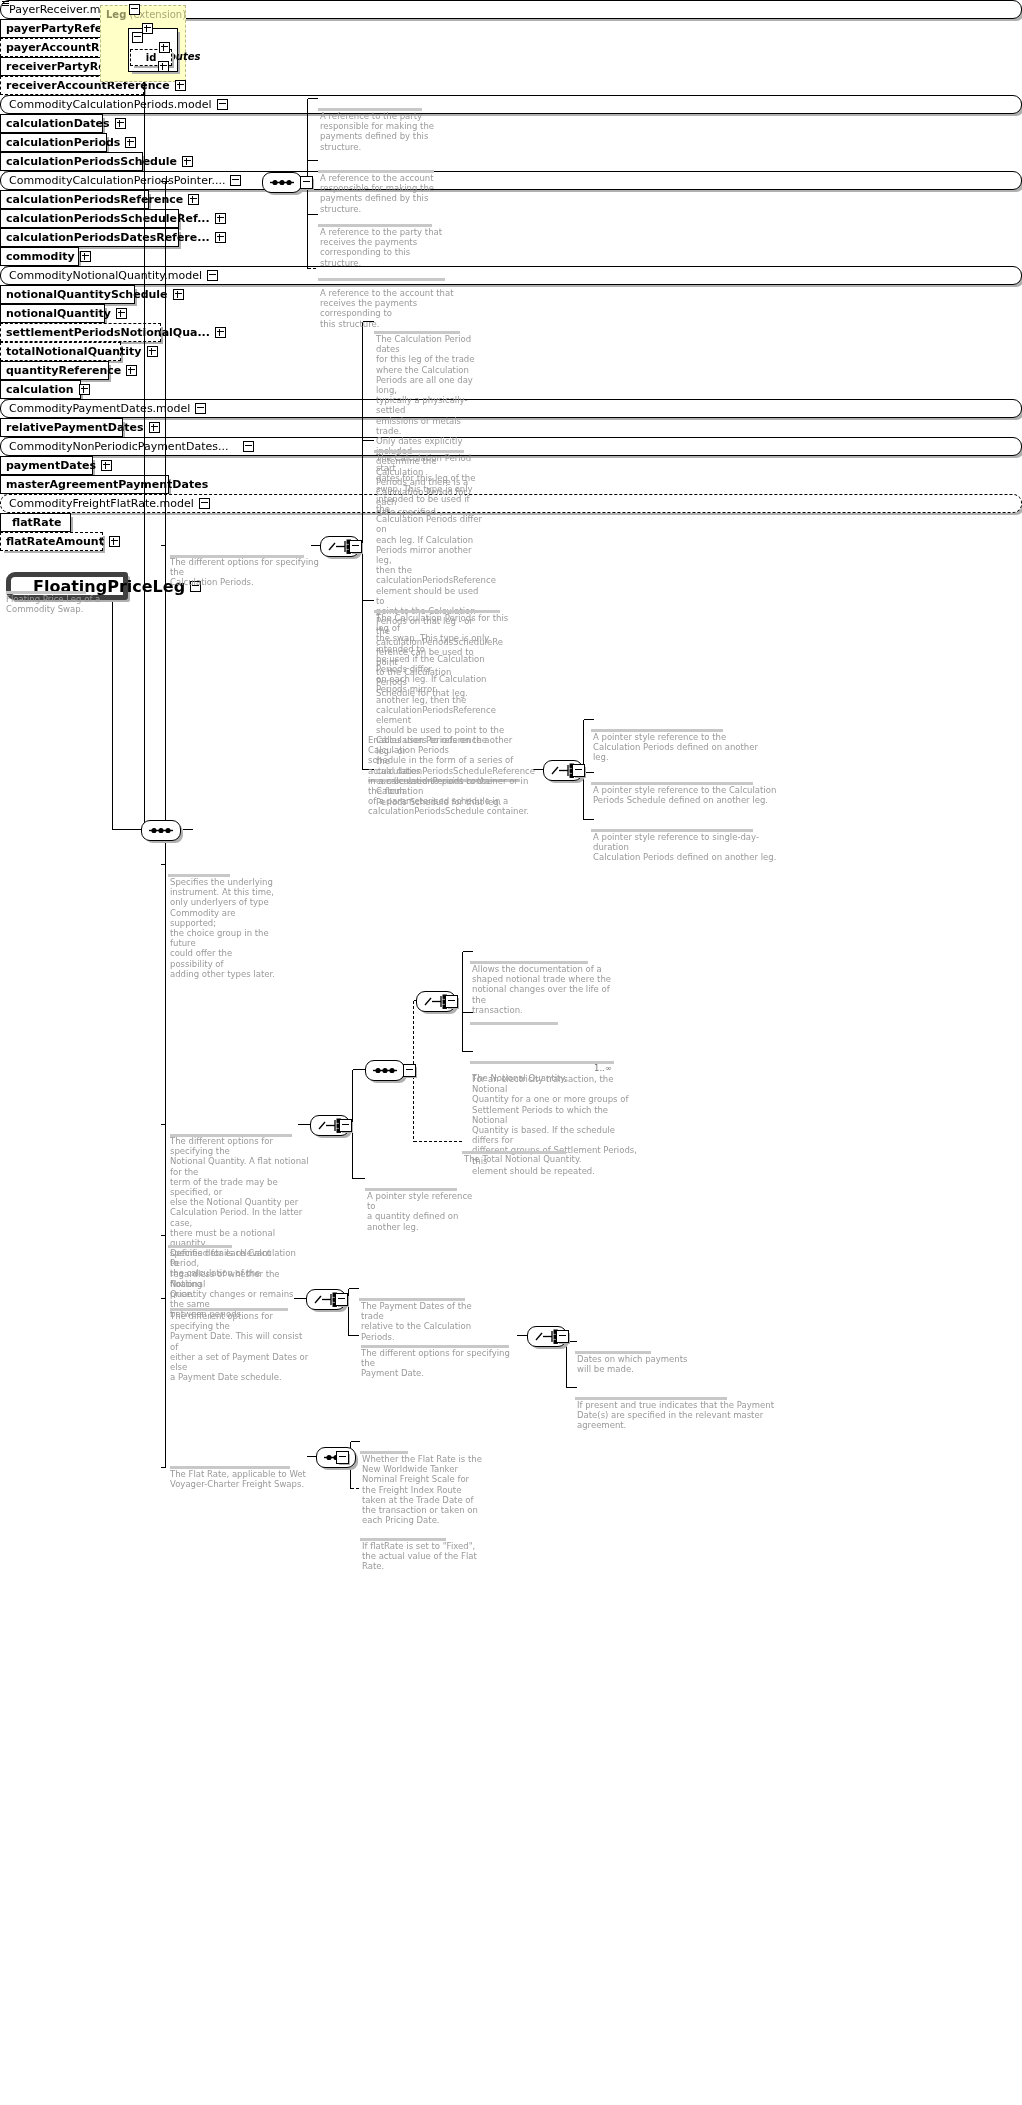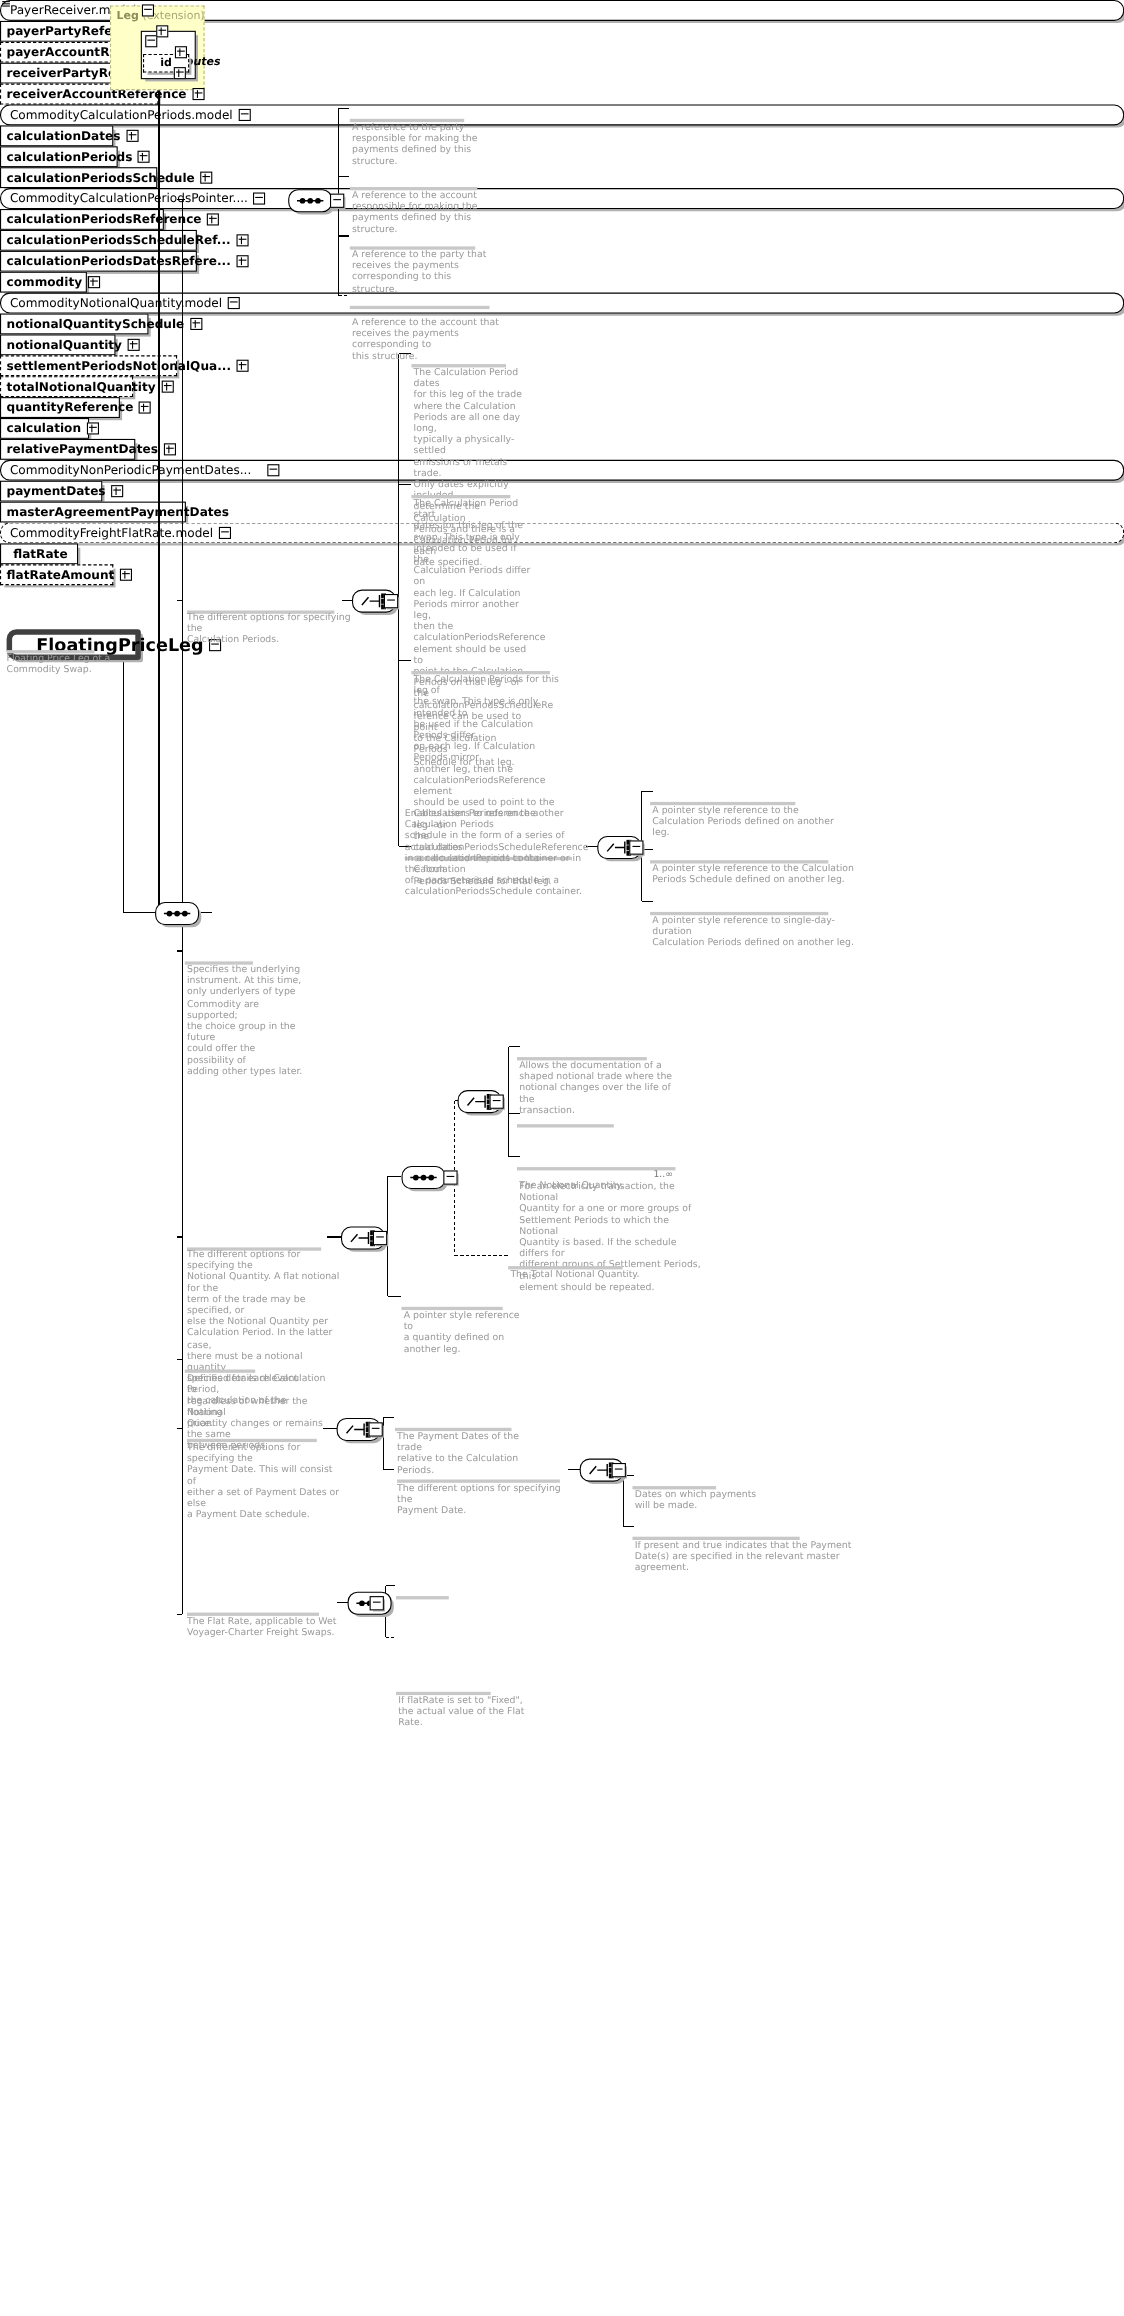--- a/index.html
+++ b/index.html
@@ -488,20 +488,24 @@
 
   <div class="elem" style="left:168px;top:1227px;width:70px;">
     <span class="lbl">calculation</span>
     <span class="tog plus"></span>
   </div>
   <div class="docbar" style="left:168px;top:1245px;width:64px;"></div>
   <div class="ann" style="left:170px;top:1248px;width:110px;">Defines details relevant to
 the calculation of the floating
 price.</div>
 
+  <div class="grp" style="left:168px;top:1290px;">
+    <span>CommodityPaymentDates.model</span>
+    <span class="tog"></span>
+  </div>
   <div class="docbar" style="left:170px;top:1308px;width:118px;"></div>
   <div class="ann" style="left:170px;top:1311px;width:140px;">The different options for specifying the
 Payment Date. This will consist of
 either a set of Payment Dates or else
 a Payment Date schedule.</div>
 
   <div class="comp" style="left:306px;top:1289px;">
     <svg width="38" height="19" viewBox="0 0 38 19">
         <g stroke="#000" fill="#000">
       <path d="M8 13 L14 6" stroke-width="1.3" fill="none"></path>
@@ -584,20 +588,27 @@
 
   <div class="elem" style="left:360px;top:1433px;width:54px;padding-left:11px;">
     <span class="stype">
         <i></i>
         <i></i>
         <i></i>
       </span>
     <span class="lbl">flatRate</span>
   </div>
   <div class="docbar" style="left:360px;top:1451px;width:48px;"></div>
+  <div class="ann" style="left:362px;top:1454px;width:130px;">Whether the Flat Rate is the
+New Worldwide Tanker
+Nominal Freight Scale for
+the Freight Index Route
+taken at the Trade Date of
+the transaction or taken on
+each Pricing Date.</div>
 
   <div class="elem opt" style="left:360px;top:1520px;width:92px;">
     <span class="lbl">flatRateAmount</span>
     <span class="tog plus"></span>
   </div>
   <div class="docbar" style="left:360px;top:1538px;width:86px;"></div>
   <div class="ann" style="left:362px;top:1541px;width:130px;">If flatRate is set to "Fixed",
 the actual value of the Flat
 Rate.</div>
 

